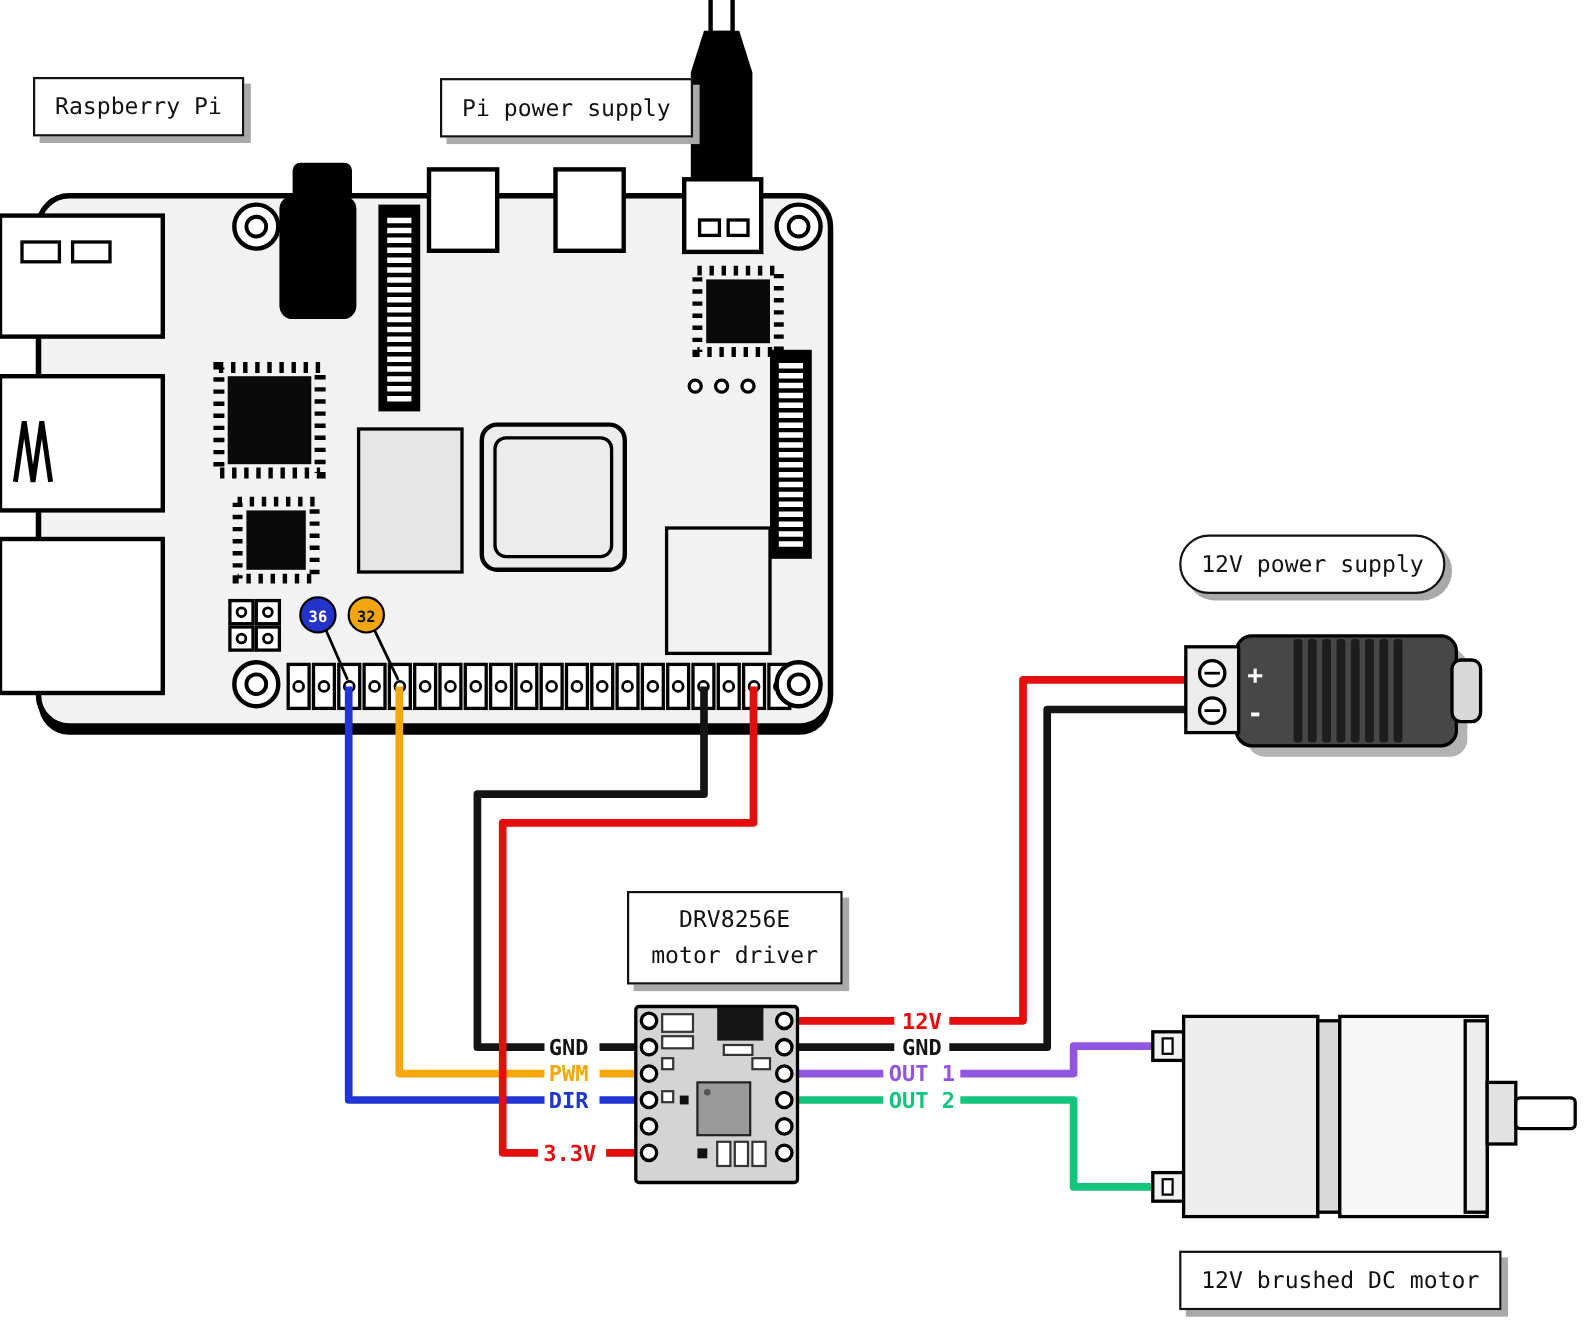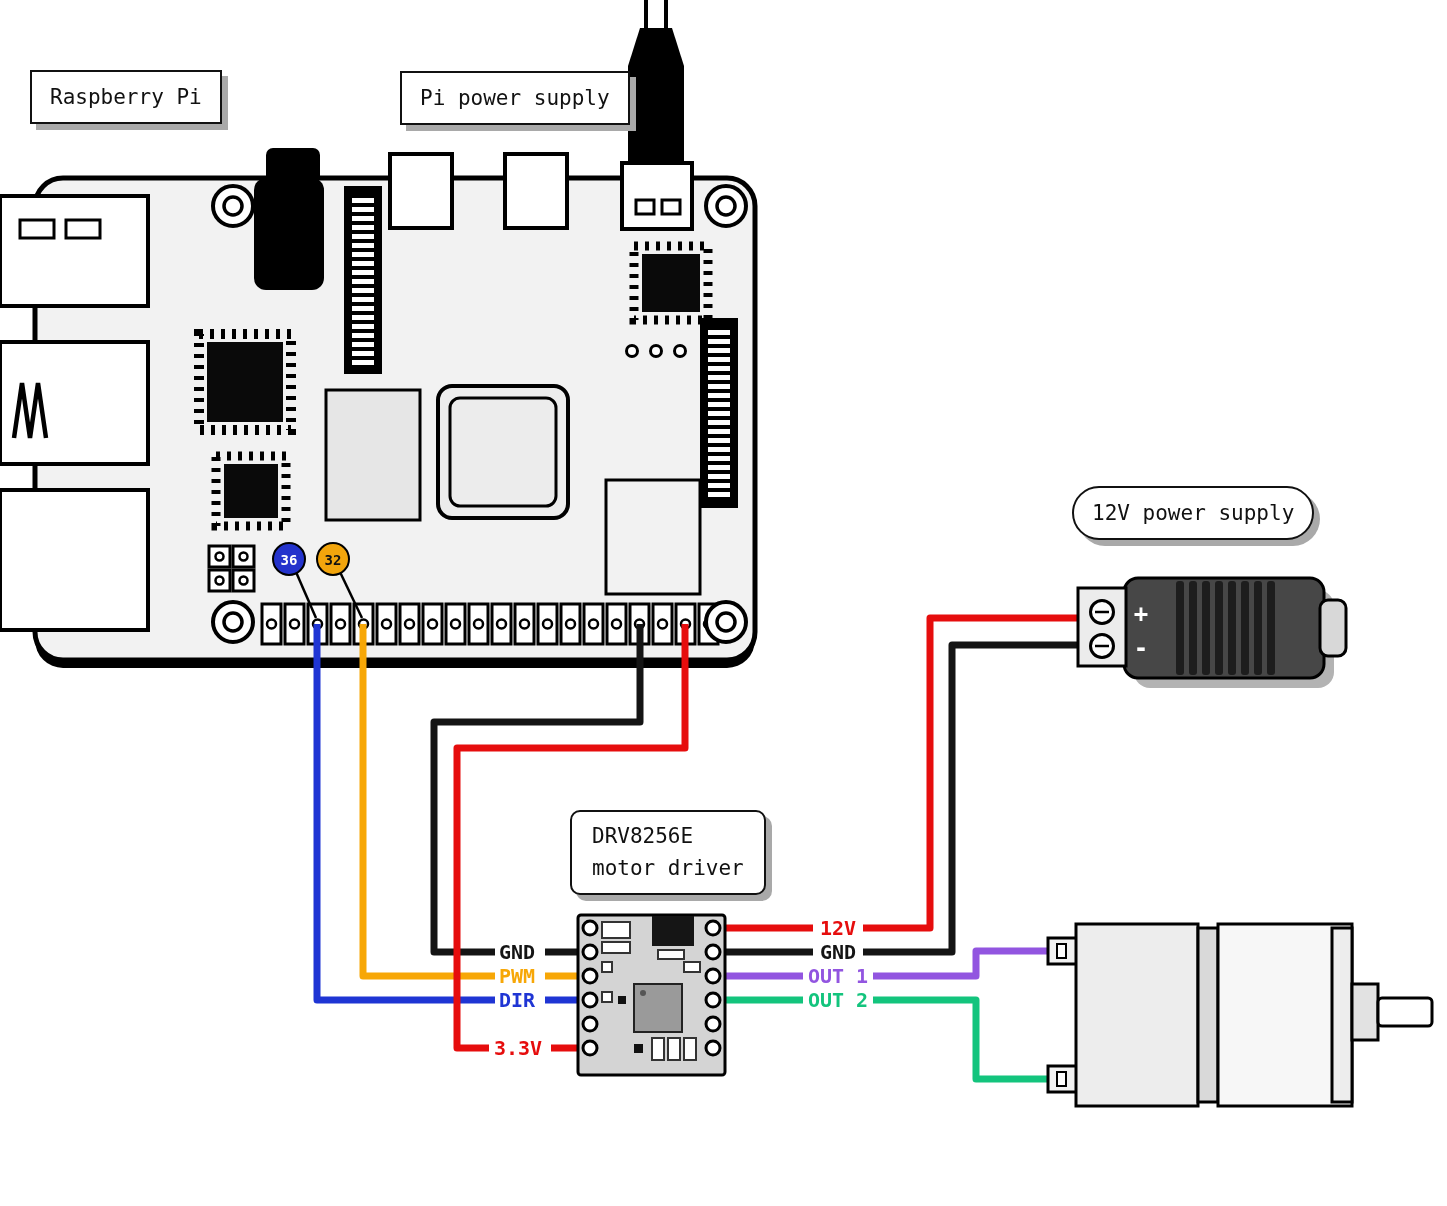--- a/index.html
+++ b/index.html
@@ -4,23 +4,23 @@
 <style>
   html,body{margin:0;padding:0;background:#fff;}
   .stage{
     position:relative;width:1447px;height:1206px;background:#fff;overflow:hidden;
     font-family:"DejaVu Sans Mono","Liberation Mono",monospace;
   }
   .stage svg{position:absolute;left:0;top:0;}
   .label-box{
     position:absolute;background:#fff;border:2px solid #111;
     box-shadow:6px 6px 0 #a9a9a9;color:#111;font-size:21px;
-    padding:13px 18px;white-space:nowrap;z-index:5;
+    padding:13px 18px;white-space:nowrap;z-index:5;text-align:center;
   }
-  .label-box.two-line{line-height:1.5;padding:9px 20px;border-radius:10px;}
+  .label-box.two-line{line-height:1.5;padding:9px 20px;}
   .wire-label{font:bold 20px "DejaVu Sans Mono",monospace;}
   .badge-label{font:bold 14px "DejaVu Sans Mono",monospace;}
   .terminal-sign{font:bold 24px "DejaVu Sans Mono",monospace;}
 </style>
 </head>
 <body>
 
 <div class="stage">
 
 <svg width="1447" height="1206" viewBox="0 0 1447 1206">
@@ -276,14 +276,17 @@
 
 <div class="label-box" style="left:1072px;top:486px;border-radius:27px;">
   <span>12V power supply</span>
 </div>
 
 <div class="label-box two-line" style="left:570px;top:810px;">
   <div>DRV8256E</div>
   <div>motor driver</div>
 </div>
 
+<div class="label-box" style="left:1072px;top:1137px;">
+  <span>12V brushed DC motor</span>
+</div>
 
 </div>
 
 </body></html>

